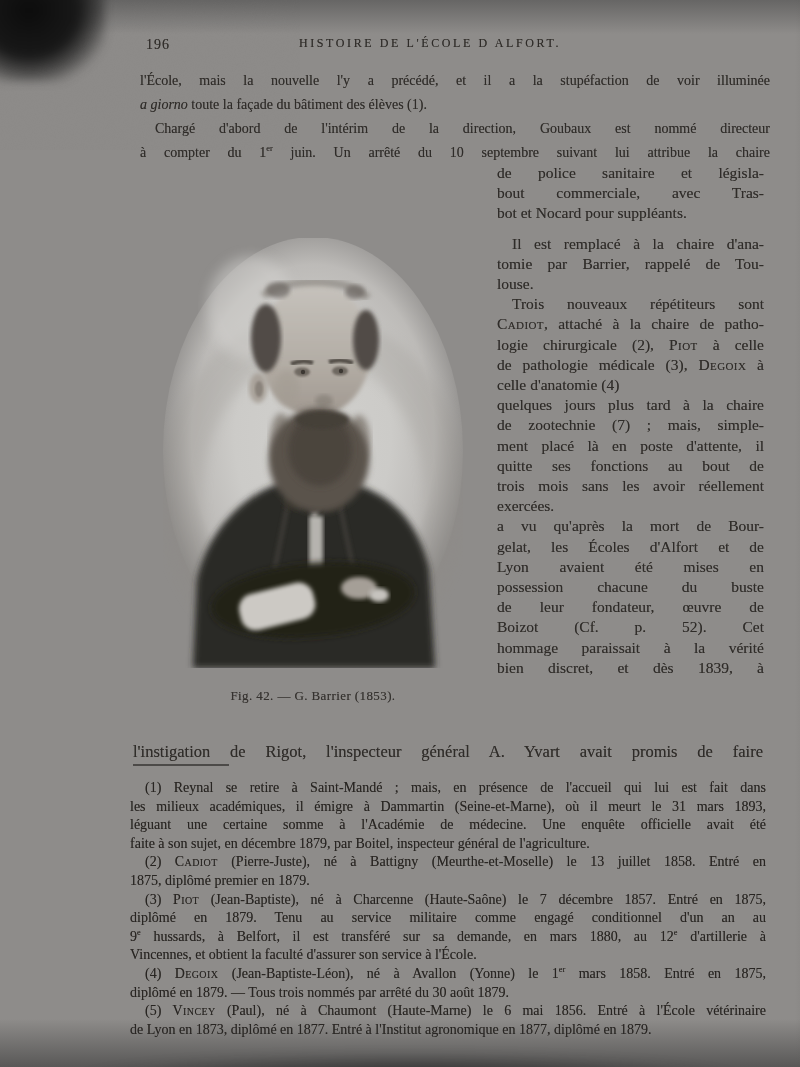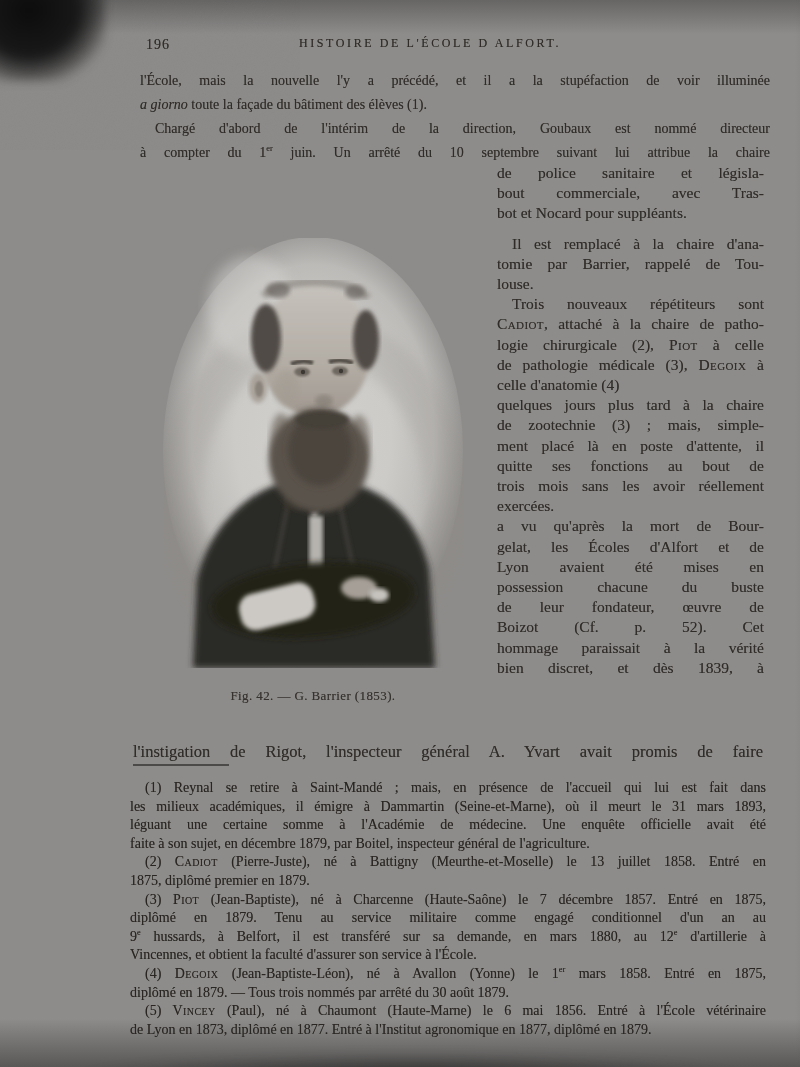--- a/index.html
+++ b/index.html
@@ -144,21 +144,21 @@
       <div class="ln l">bot et Nocard pour suppléants.</div>
       <div class="ln j i" style="margin-top: 10px;">Il est remplacé à la chaire d'ana-</div>
       <div class="ln j">tomie par Barrier, rappelé de Tou-</div>
       <div class="ln l">louse.</div>
       <div class="ln j i">Trois nouveaux répétiteurs sont</div>
       <div class="ln j"><span class="sc">Cadiot</span>, attaché à la chaire de patho-</div>
       <div class="ln j">logie chirurgicale (2), <span class="sc">Piot</span> à celle</div>
       <div class="ln j">de pathologie médicale (3), <span class="sc">Degoix</span> à</div>
       <div class="ln l">celle d'anatomie (4)</div>
       <div class="ln j">quelques jours plus tard à la chaire</div>
-      <div class="ln j">de zootechnie (3) ; mais, simple-</div>
+      <div class="ln j">de zootechnie (7) ; mais, simple-</div>
       <div class="ln j">ment placé là en poste d'attente, il</div>
       <div class="ln j">quitte ses fonctions au bout de</div>
       <div class="ln j">trois mois sans les avoir réellement</div>
       <div class="ln l">exercées.</div>
       <div class="ln j">a vu qu'après la mort de Bour-</div>
       <div class="ln j">gelat, les Écoles d'Alfort et de</div>
       <div class="ln j">Lyon avaient été mises en</div>
       <div class="ln j">possession chacune du buste</div>
       <div class="ln j">de leur fondateur, œuvre de</div>
       <div class="ln j">Boizot (Cf. p. 52). Cet</div>

